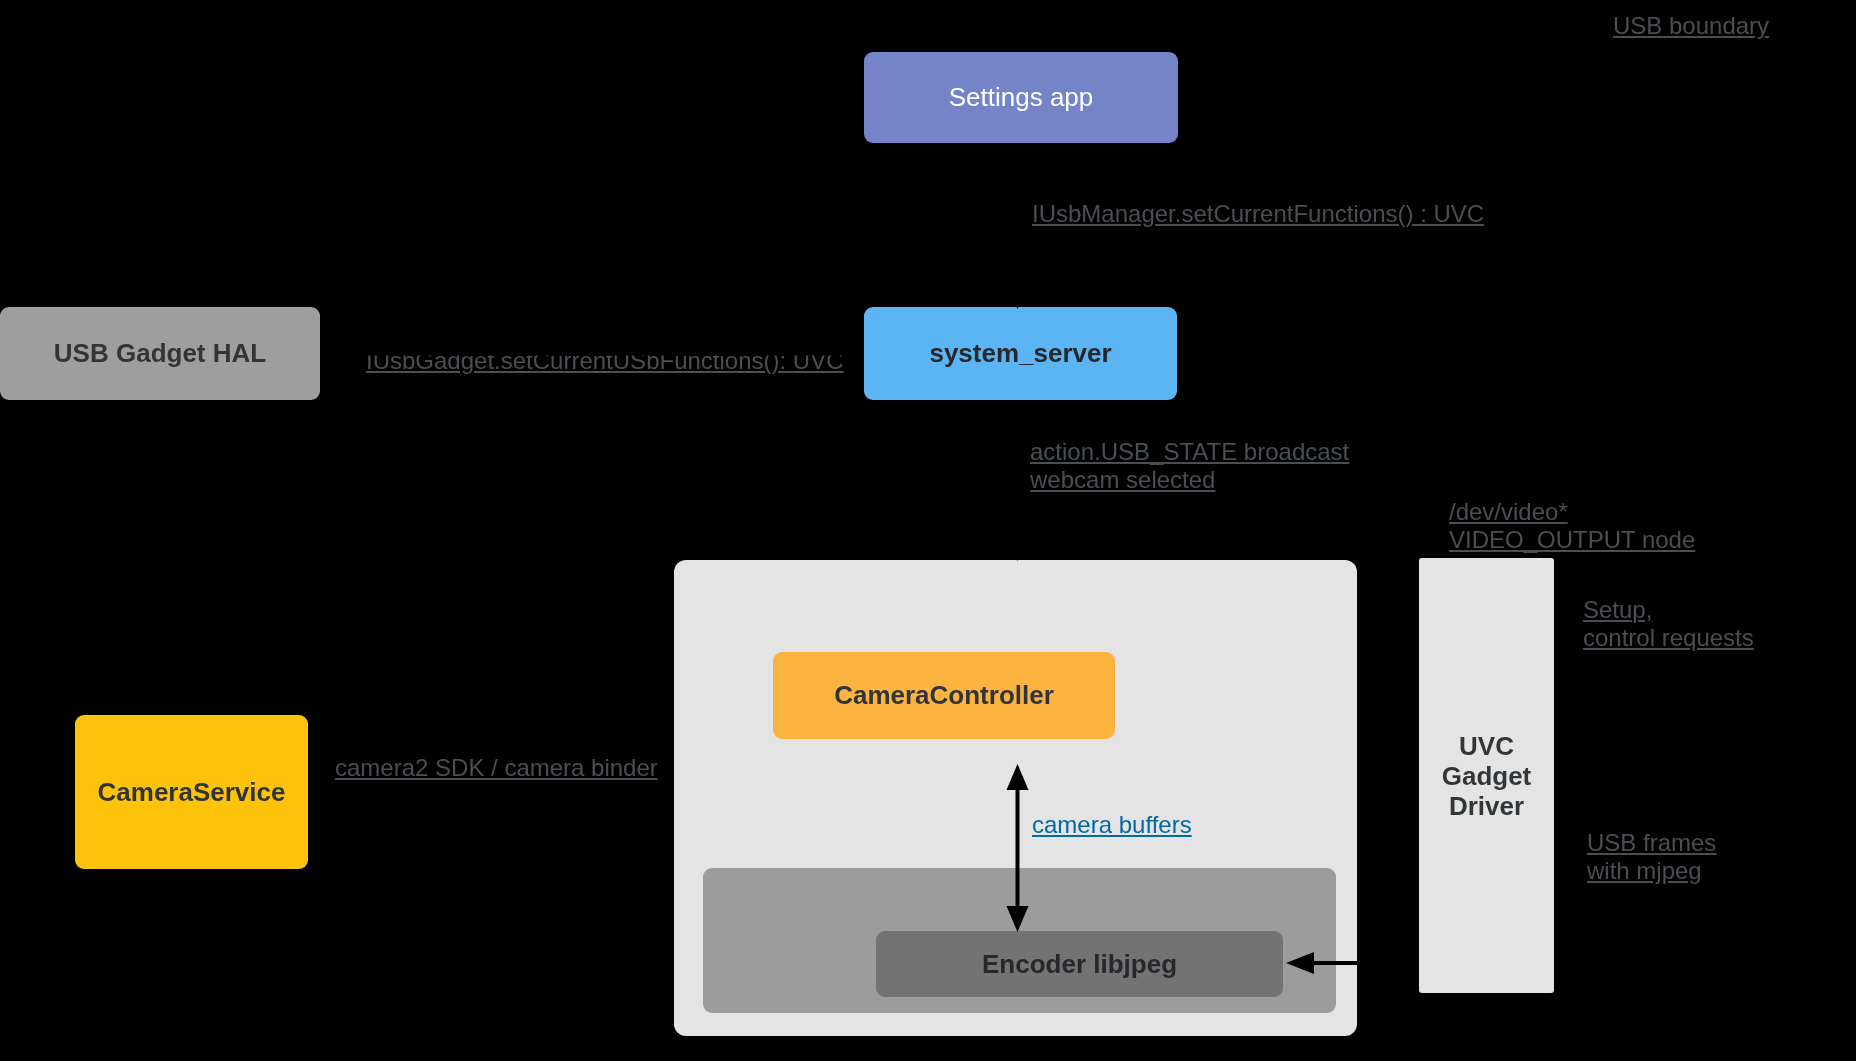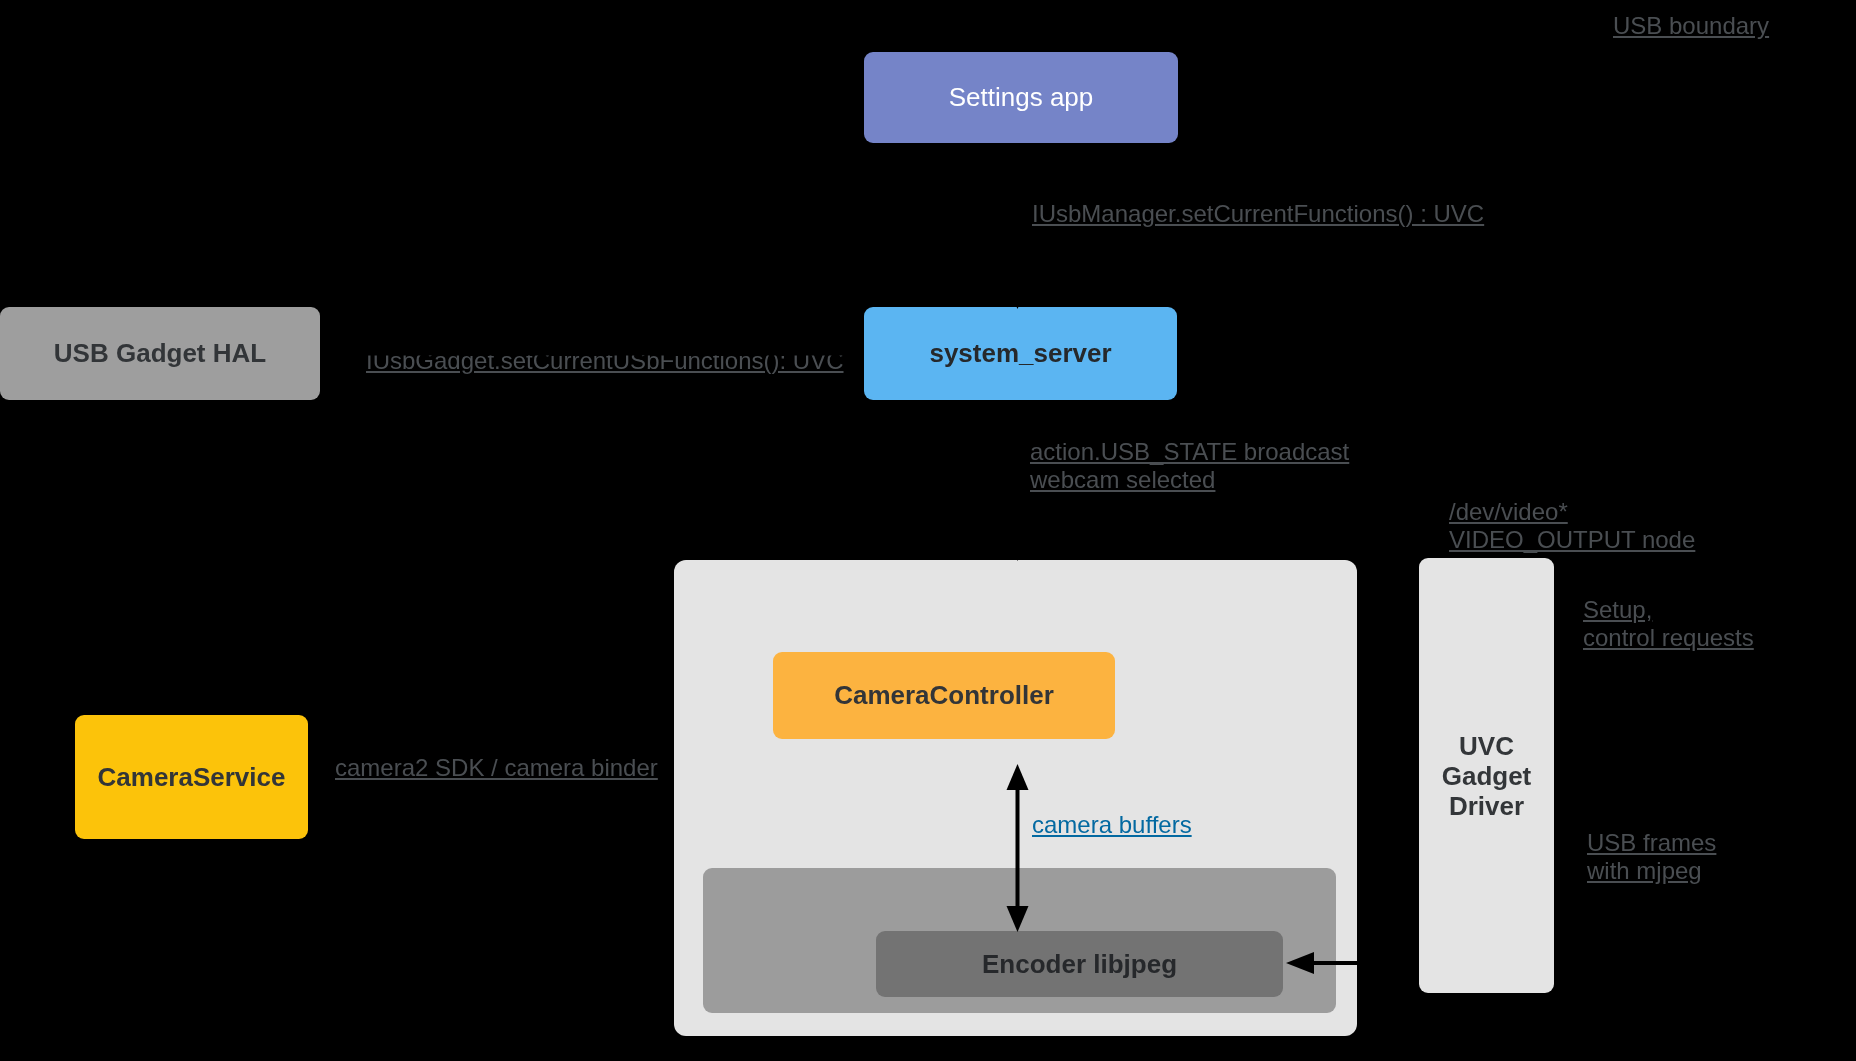--- a/index.html
+++ b/index.html
@@ -38,28 +38,28 @@
     color:#4A4E52;
     line-height:28px;
     white-space:nowrap;
     z-index:2;
     text-decoration:underline;
   }
   .lbl-on-gray{color:#0369a1;}
   #settings-app{left:864px;top:52px;width:314px;height:91px;background:#7584C8;color:#FFFFFF;font-weight:500;}
   #usb-gadget-hal{left:0px;top:307px;width:320px;height:93px;background:#9E9E9E;}
   #system-server{left:864px;top:307px;width:313px;height:93px;background:#5BB5F2;color:#26282B;align-items:center;}
-  #camera-service{left:75px;top:715px;width:233px;height:124px;background:#FCC30A;}
+  #camera-service{left:75px;top:715px;width:233px;height:154px;background:#FCC30A;}
   #fg-container{left:674px;top:560px;width:683px;height:476px;background:#E4E4E4;}
   #fg-title{left:700px;top:588px;font-size:27px;}
   #camera-controller{left:773px;top:652px;width:342px;height:87px;background:#FCB340;}
   #uvc-device-container{left:703px;top:868px;width:633px;height:145px;background:#9C9C9C;border-radius:9px;}
   #uvc-device-title{left:722px;top:890px;font-size:26px;color:#26282B;}
   #encoder{left:876px;top:931px;width:407px;height:66px;background:#737373;color:#26282B;}
-  #uvc-gadget-driver{left:1419px;top:558px;width:135px;height:435px;background:#E4E4E4;border-radius:9px;flex-direction:column;line-height:30px;color:#333639;}
+  #uvc-gadget-driver{left:1419px;top:558px;width:135px;height:435px;background:#E4E4E4;border-radius:3px;flex-direction:column;line-height:30px;color:#333639;}
   #lbl-usb-boundary{left:1613px;top:12px;}
   #lbl-iusbmanager{left:1032px;top:200px;}
   #lbl-iusbgadget{left:366px;top:319px;margin-top:28px;}
   #lbl-usb-state{left:1030px;top:438px;}
   #lbl-dev-video{left:1449px;top:498px;}
   #lbl-setup{left:1583px;top:596px;}
   #lbl-usb-frames{left:1587px;top:829px;}
   #lbl-camera2{left:335px;top:754px;}
   #lbl-camera-buffers{left:1032px;top:811px;}
   #connectors{

